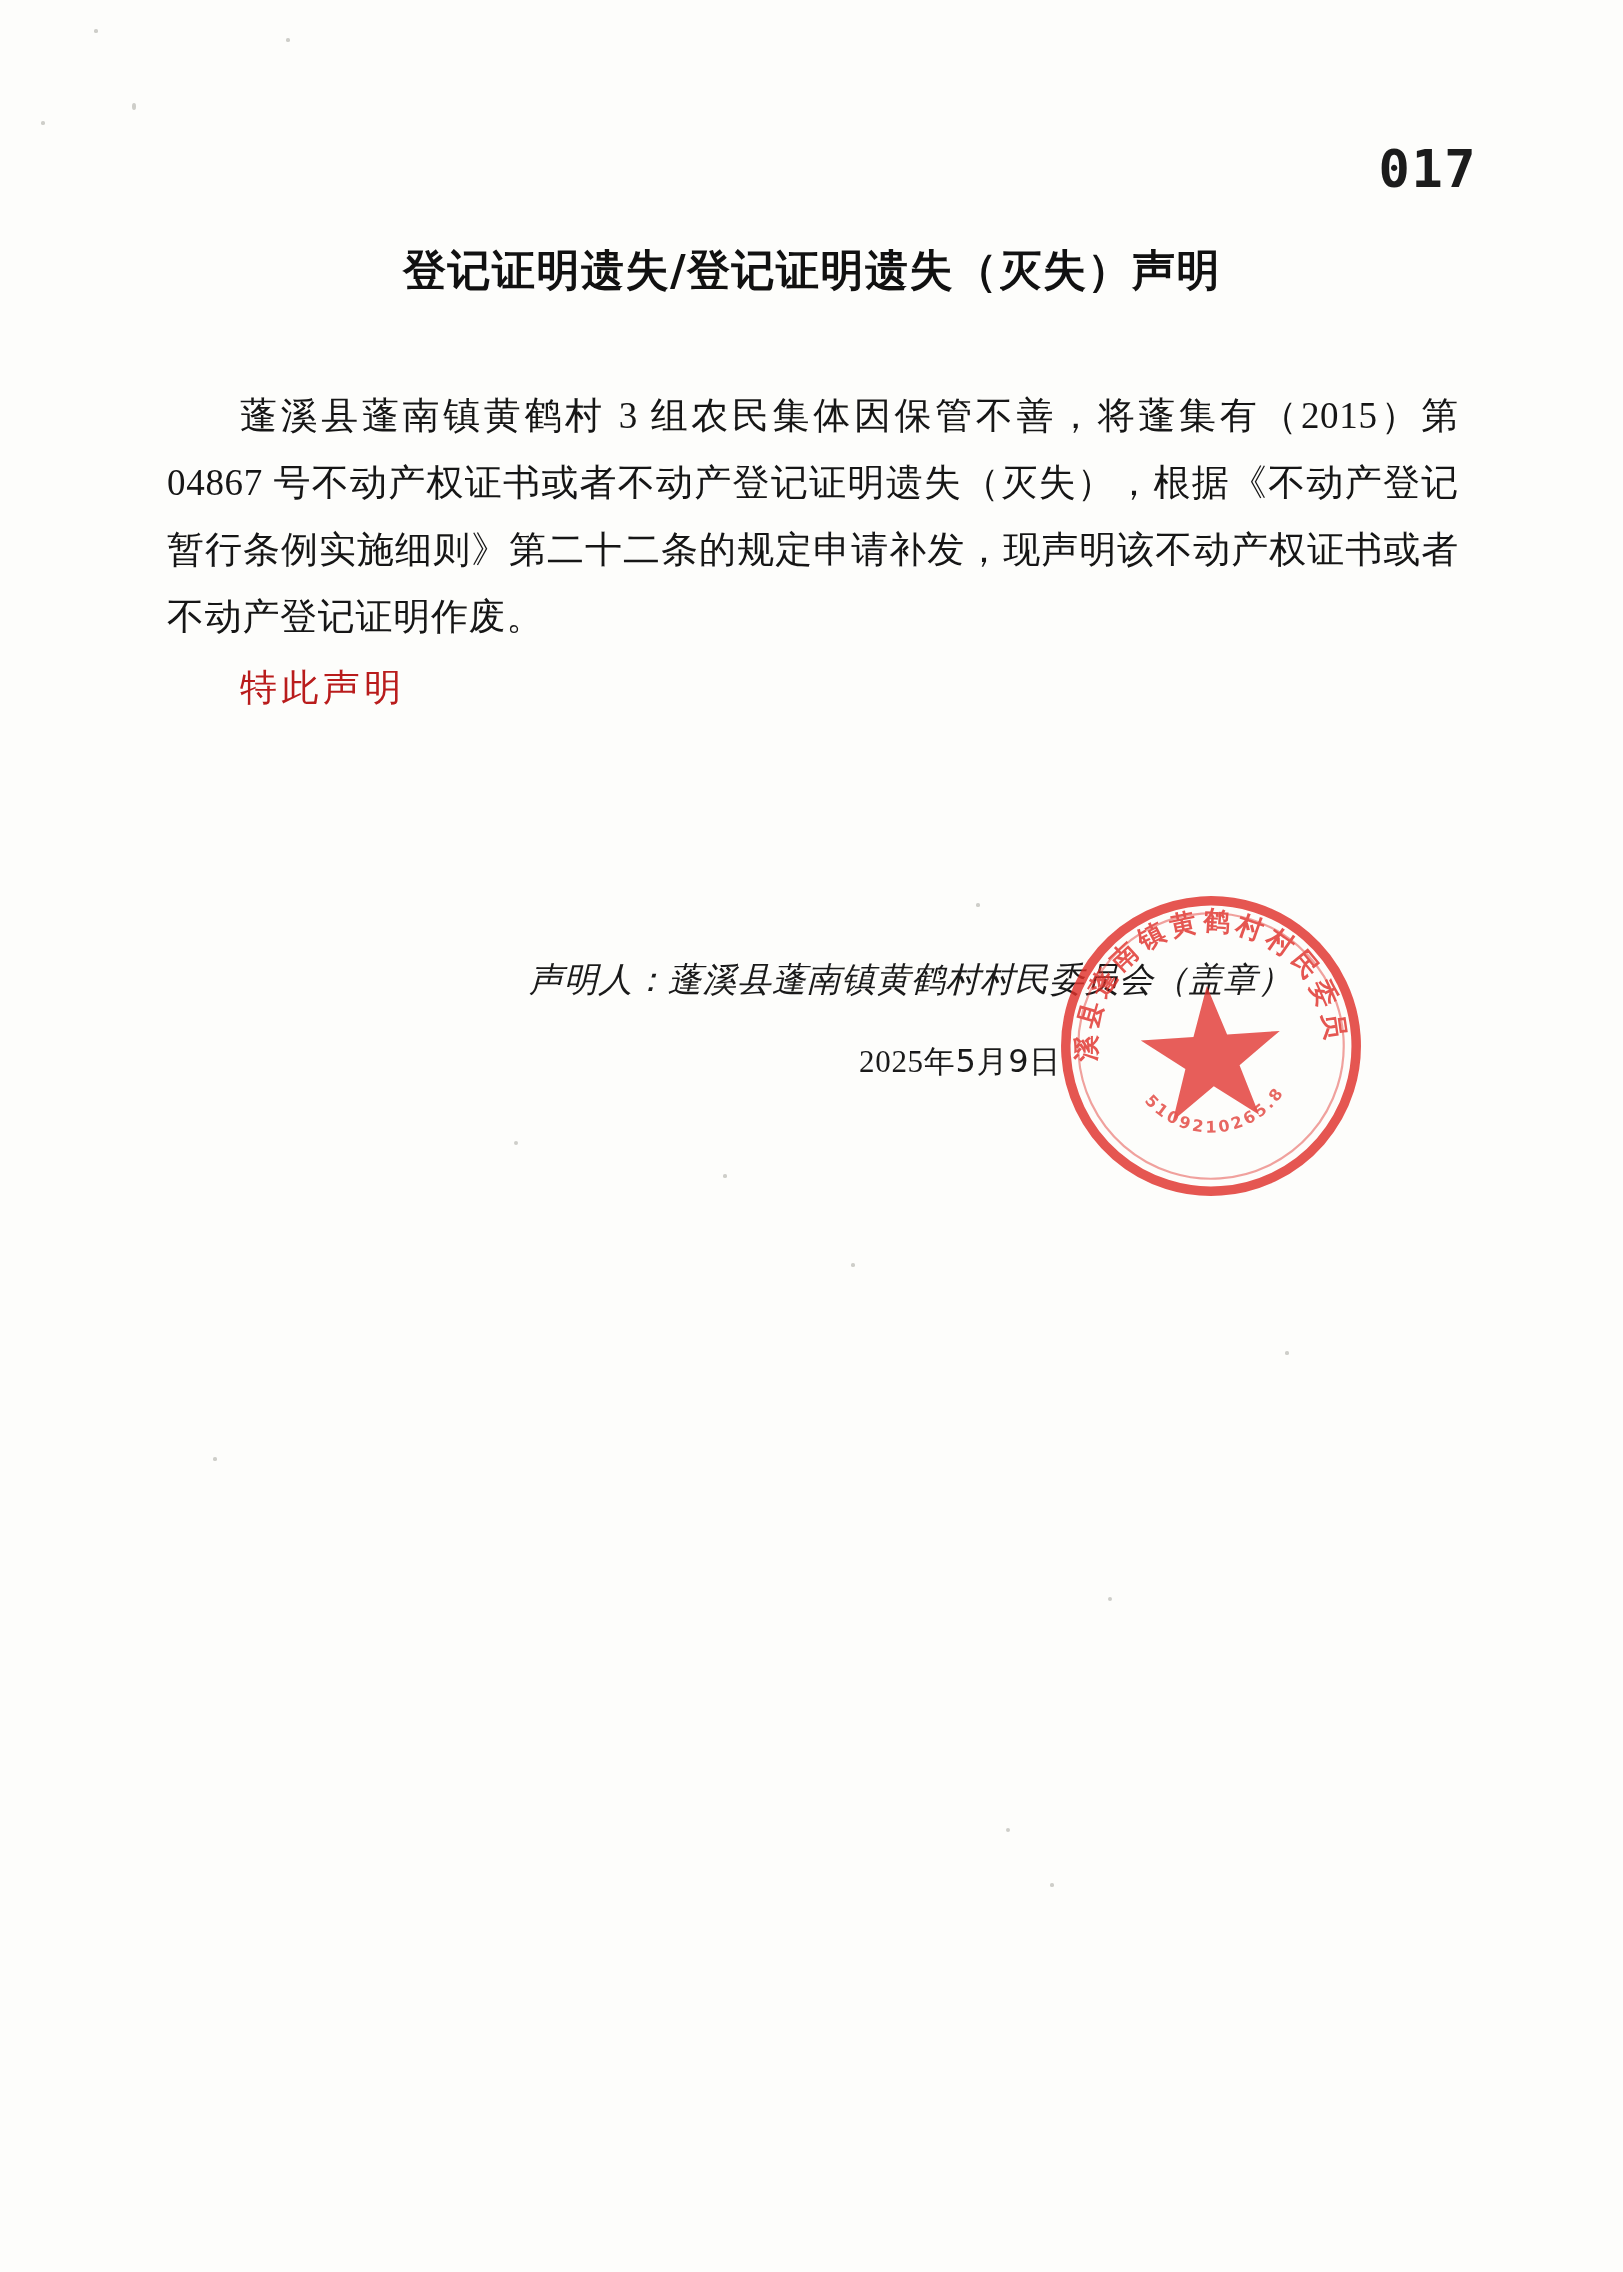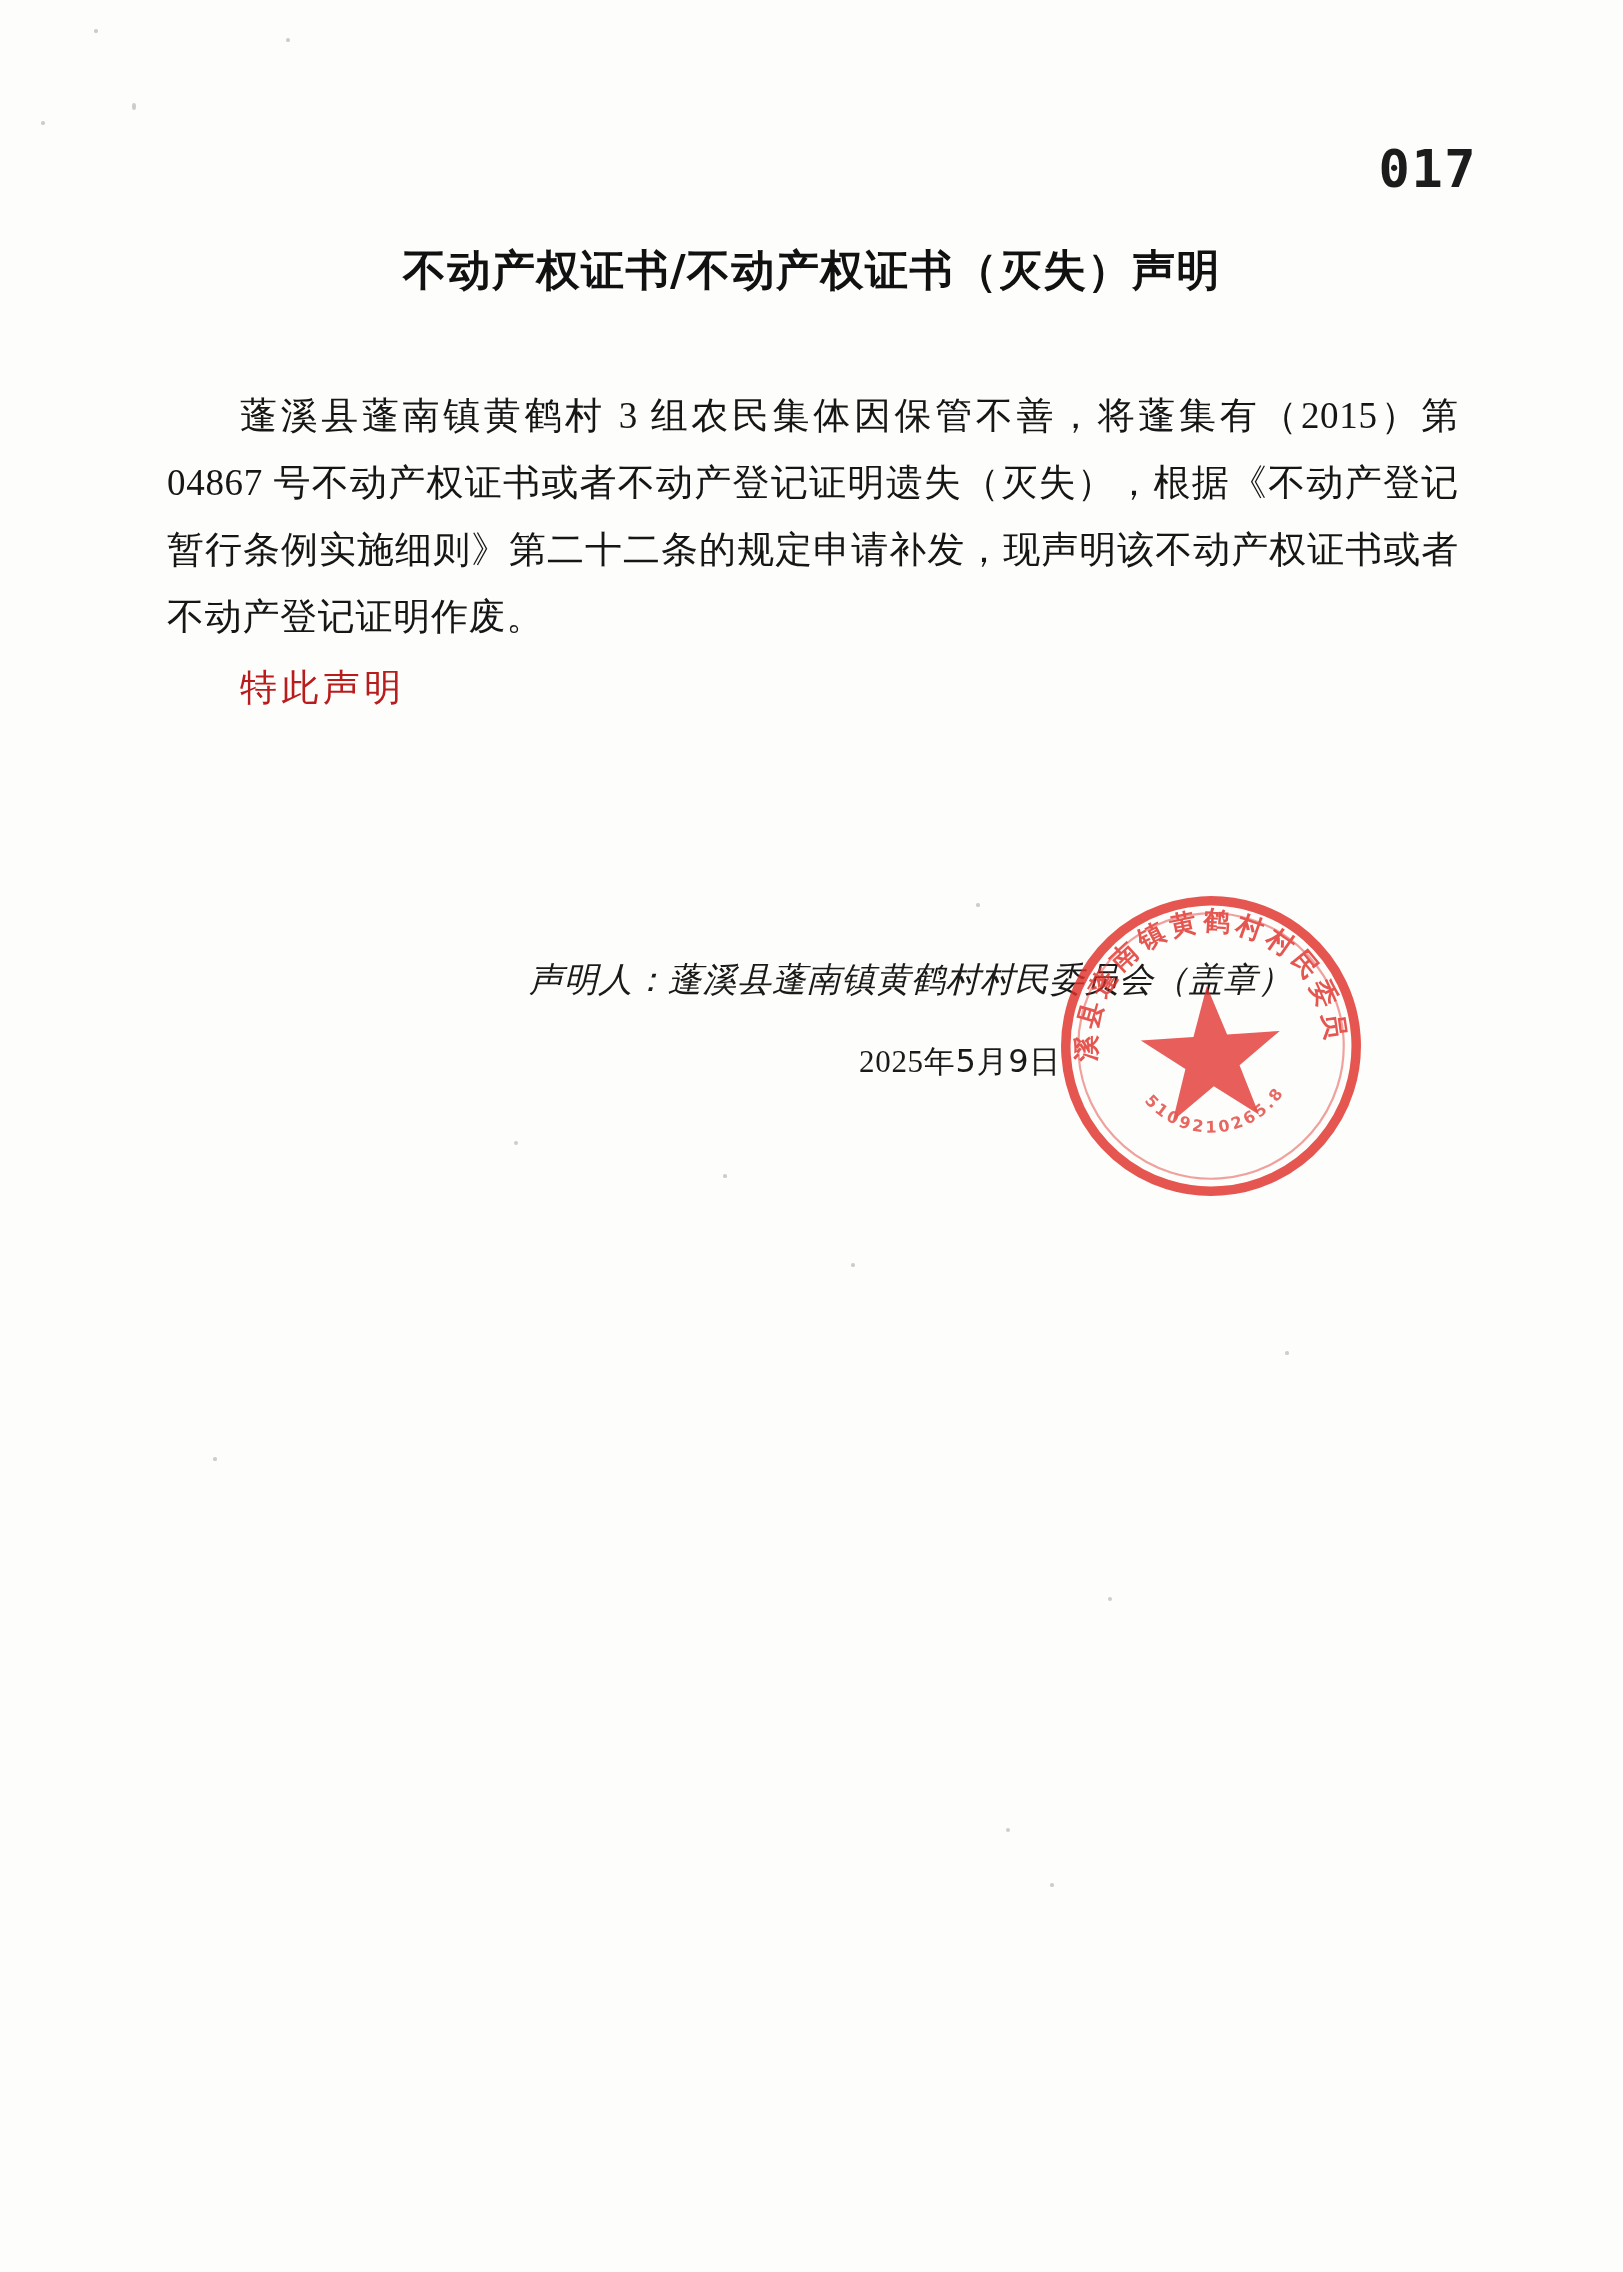--- a/index.html
+++ b/index.html
@@ -141,21 +141,21 @@
   <div class="speck" style="top:1174px;left:723px;width:3.7px;height:3.7px;"></div>
   <div class="speck" style="top:1263px;left:851px;width:3.7px;height:3.7px;"></div>
   <div class="speck" style="top:1351px;left:1285px;width:3.7px;height:3.7px;"></div>
   <div class="speck" style="top:1457px;left:213px;width:3.7px;height:3.7px;"></div>
   <div class="speck" style="top:1597px;left:1108px;width:4.4px;height:4.4px;"></div>
   <div class="speck" style="top:1828px;left:1006px;width:4.4px;height:4.4px;"></div>
   <div class="speck" style="top:1883px;left:1050px;width:3.7px;height:3.7px;"></div>
 
   <div class="page-number">017</div>
 
-  <div class="doc-title">不动产权证书/不动产权证书（灭失）声明</div>
+  <div class="doc-title">登记证明遗失/登记证明遗失（灭失）声明</div>
 
   <div class="body-block">
     <div class="body-para">蓬溪县蓬南镇黄鹤村 3 组农民集体因保管不善，将蓬集有（2015）第 04867 号不动产权证书或者不动产登记证明遗失（灭失），根据《不动产登记暂行条例实施细则》第二十二条的规定申请补发，现声明该不动产权证书或者不动产登记证明作废。</div>
     <div class="closing-line">特此声明</div>
   </div>
 
   <div class="sign-block">
     <div class="signer-line">声明人：蓬溪县蓬南镇黄鹤村村民委员会（盖章）</div>
     <div class="date-line">
       <span>2025</span><span>年</span><span class="hand">5</span><span>月</span><span class="hand">9</span><span>日</span>

